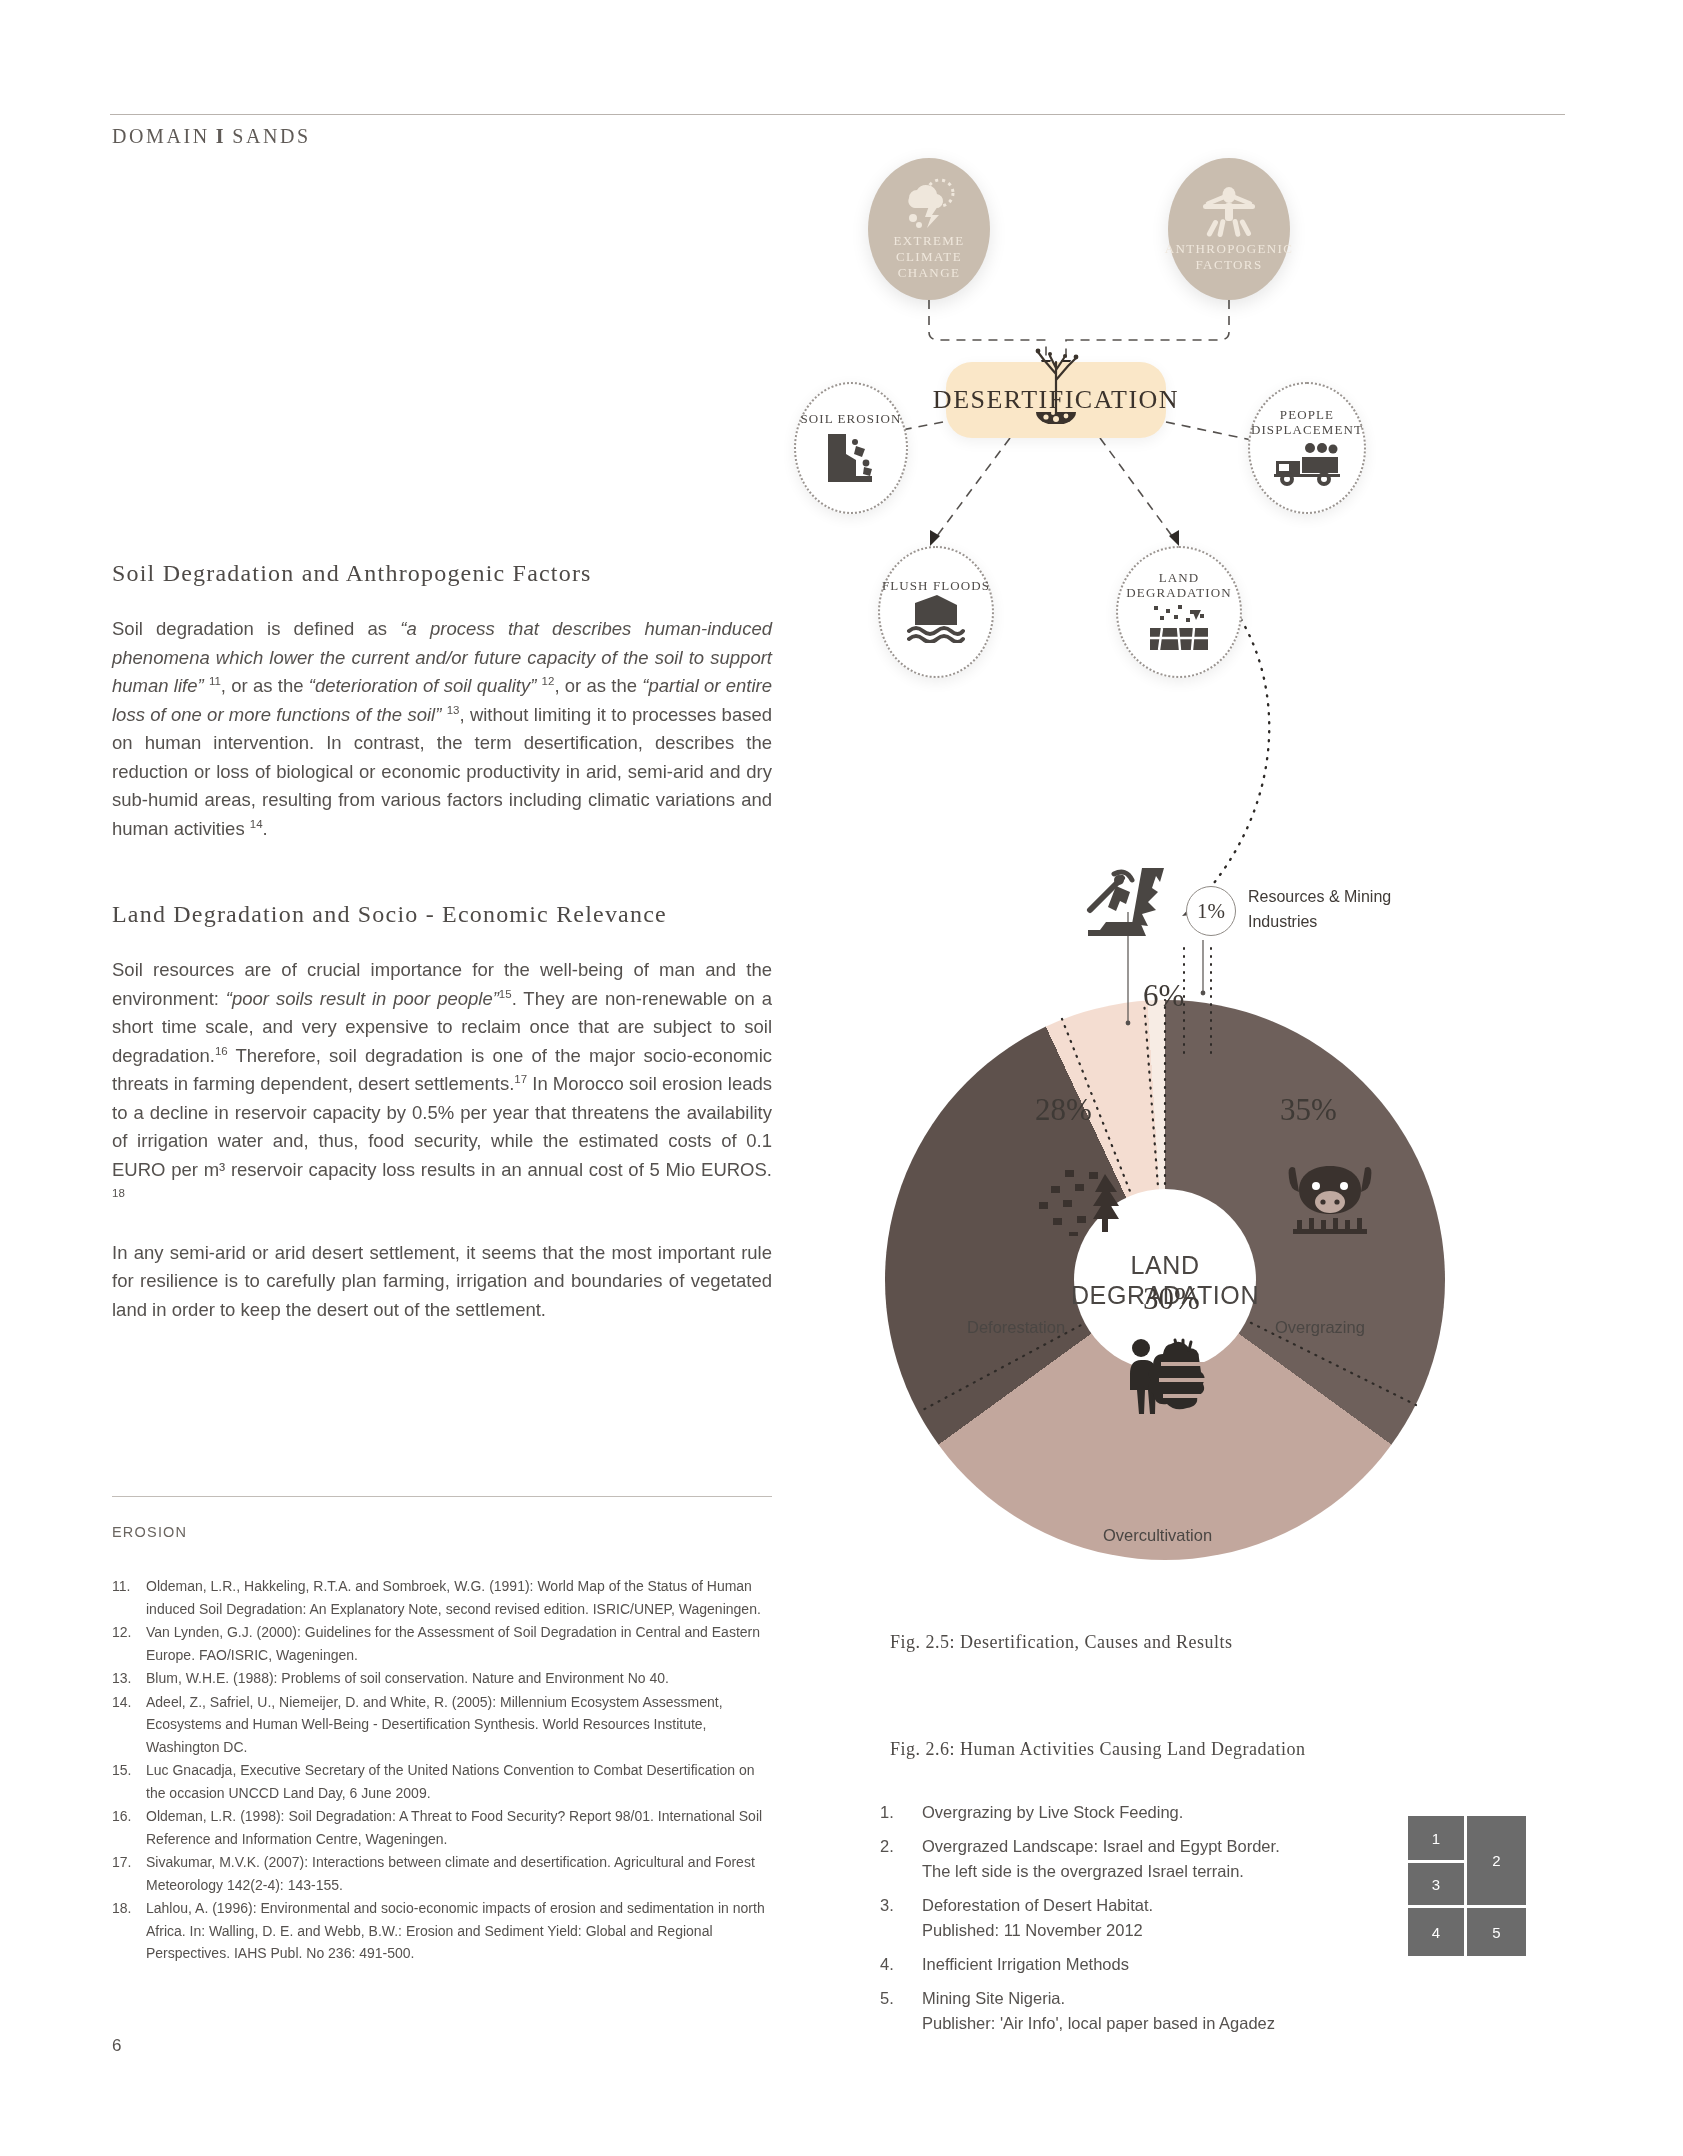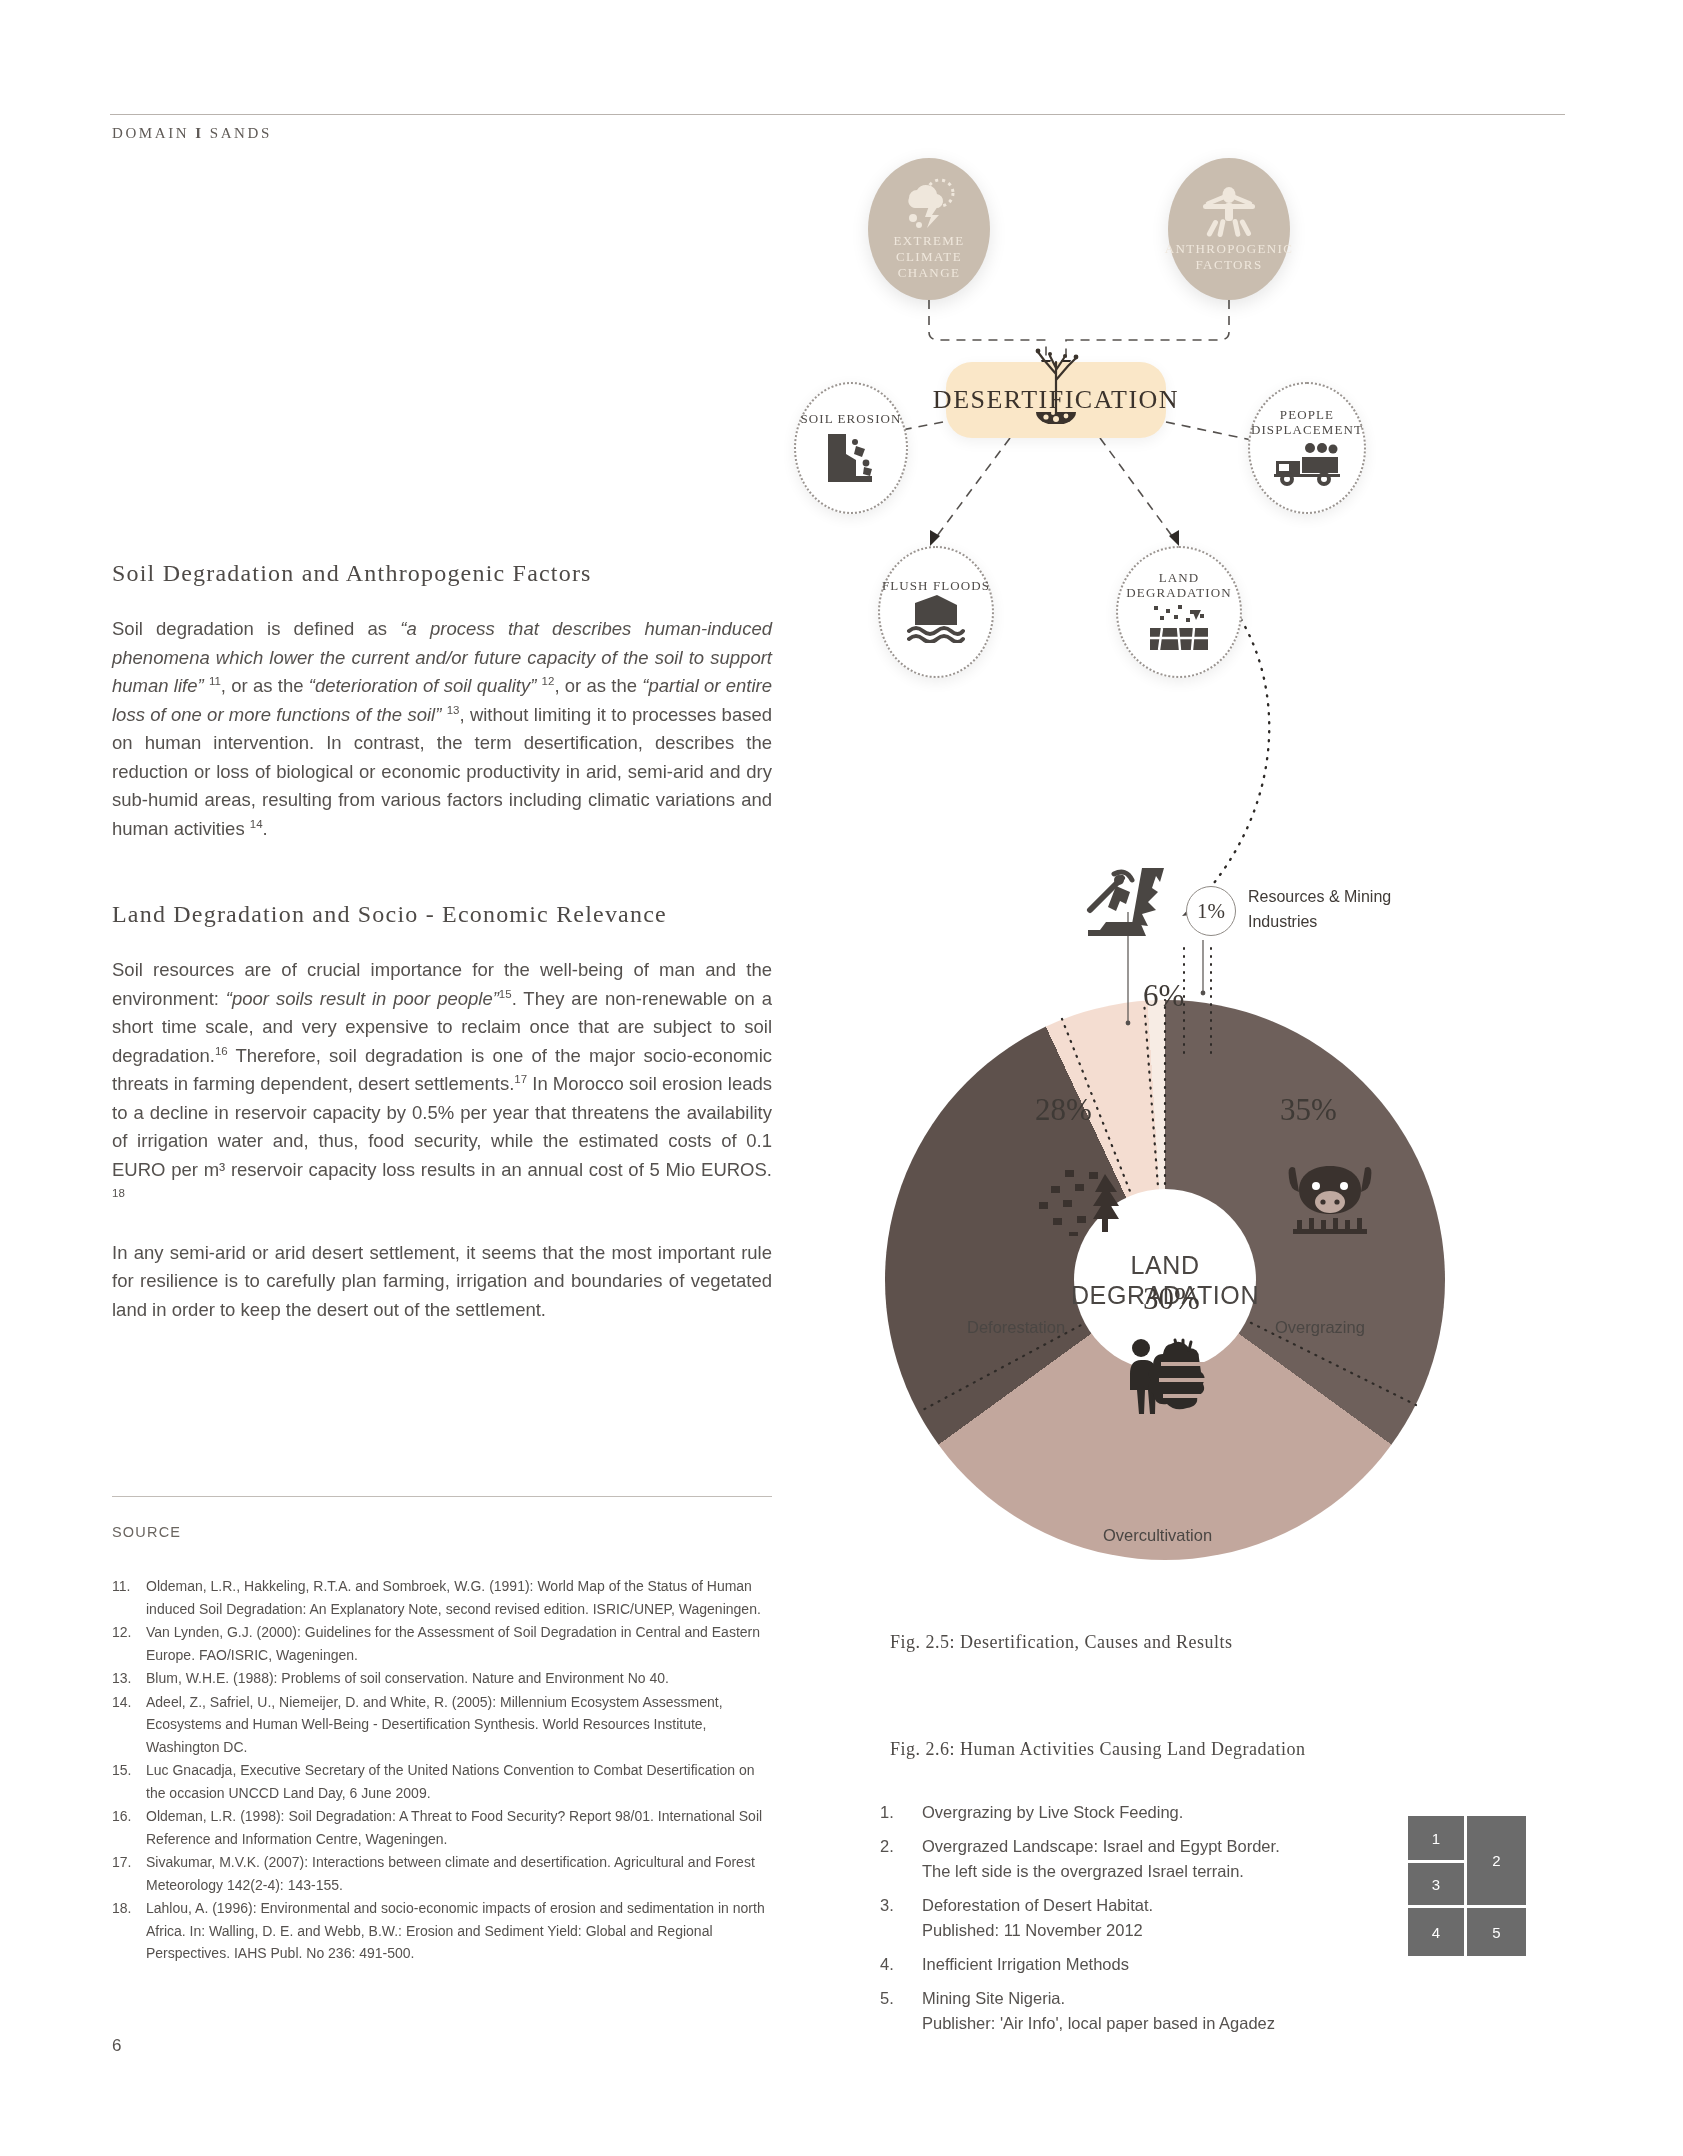--- a/index.html
+++ b/index.html
@@ -10,21 +10,21 @@
     color:#4a4a4a;
     -webkit-font-smoothing:antialiased;
   }
   .page{position:absolute;inset:0;background:#fff;}
 
   
   .header-rule{position:absolute;left:110px;top:114px;width:1455px;height:1px;background:#b9b3ae;}
   .running-head{
     position:absolute;left:112px;top:125px;
     font-family:"Liberation Serif", serif;
-    font-size:15px;letter-spacing:2.6px;color:#5f5a56;font-weight:400;
+    font-size:20px;letter-spacing:2.6px;color:#5f5a56;font-weight:400;
   }
   .running-head .bar{display:inline-block;margin:0 6px;font-weight:700;}
 
   
   .left-col{position:absolute;left:112px;top:560px;width:660px;}
   h2.sec{
     font-family:"Liberation Serif", serif;
     font-size:24px;font-weight:400;letter-spacing:1.2px;color:#4e4a47;
     margin:0 0 28px 0;
   }
@@ -151,21 +151,21 @@
   <div class="left-col">
     <h2 class="sec">Soil Degradation and Anthropogenic Factors</h2>
     <p class="body">Soil degradation is defined as <i>“a process that describes human-induced phenomena which lower the current and/or future capacity of the soil to support human life”</i> <sup>11</sup>, or as the <i>“deterioration of soil quality”</i> <sup>12</sup>, or as the <i>“partial or entire loss of one or more functions of the soil”</i> <sup>13</sup>, without limiting it to processes based on human intervention. In contrast, the term desertification, describes the reduction or loss of biological or economic productivity in arid, semi-arid and dry sub-humid areas, resulting from various factors including climatic variations and human activities <sup>14</sup>.</p>
 
     <h2 class="sec second">Land Degradation and Socio - Economic Relevance</h2>
     <p class="body">Soil resources are of crucial importance for the well-being of man and the environment: <i>“poor soils result in poor people”</i><sup>15</sup>. They are non-renewable on a short time scale, and very expensive to reclaim once that are subject to soil degradation.<sup>16</sup> Therefore, soil degradation is one of the major socio-economic threats in farming dependent, desert settlements.<sup>17</sup> In Morocco soil erosion leads to a decline in reservoir capacity by 0.5% per year that threatens the availability of irrigation water and, thus, food security, while the estimated costs of 0.1 EURO per m³ reservoir capacity loss results in an annual cost of 5 Mio EUROS. <sup>18</sup></p>
     <p class="body">In any semi-arid or arid desert settlement, it seems that the most important rule for resilience is to carefully plan farming, irrigation and boundaries of vegetated land in order to keep the desert out of the settlement.</p>
   </div>
 
   <div class="source-rule"></div>
-  <div class="source-label">SOURCE</div>
+  <div class="source-label">EROSION</div>
   <div class="refs" id="refs">
       <div class="ref">
         <div class="num">11.</div>
         <div class="txt">Oldeman, L.R., Hakkeling, R.T.A. and Sombroek, W.G. (1991): World Map of the Status of Human induced Soil Degradation: An Explanatory Note, second revised edition. ISRIC/UNEP, Wageningen.</div>
       </div>
       <div class="ref">
         <div class="num">12.</div>
         <div class="txt">Van Lynden, G.J. (2000): Guidelines for the Assessment of Soil Degradation in Central and Eastern Europe. FAO/ISRIC, Wageningen.</div>
       </div>
       <div class="ref">

